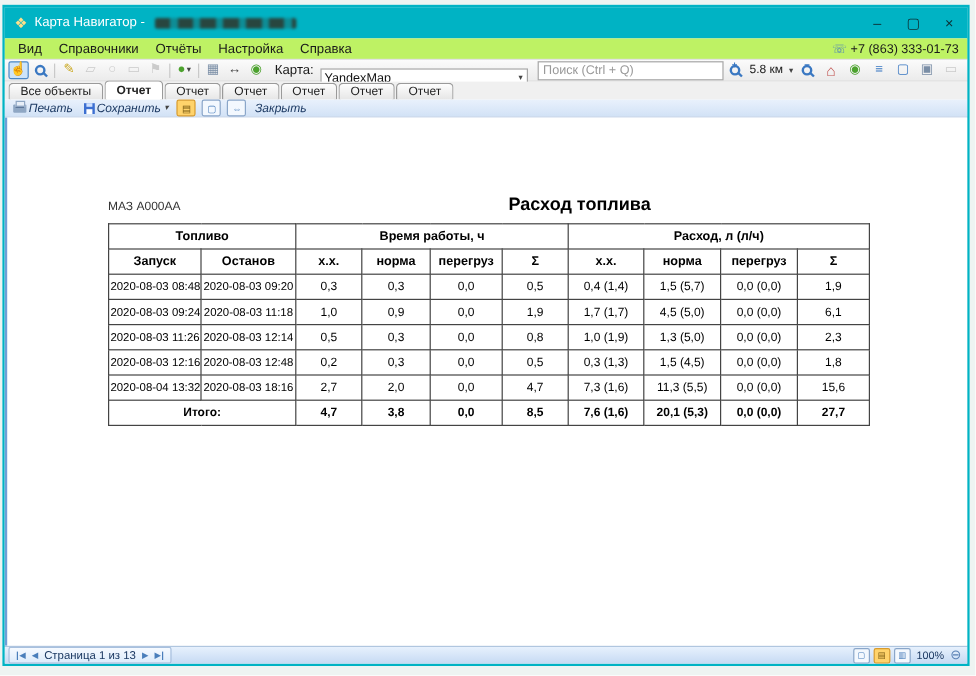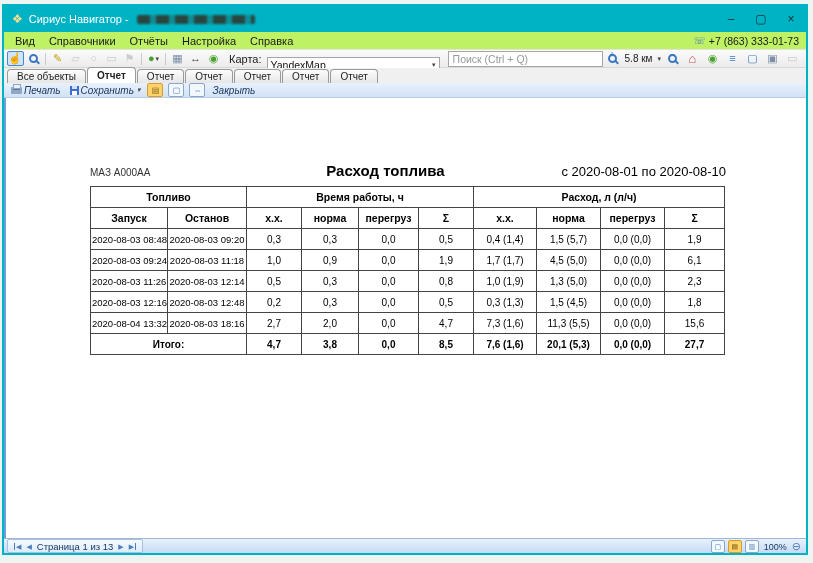--- a/index.html
+++ b/index.html
@@ -65,41 +65,41 @@
   .report-title{font-size:15px;font-weight:bold;color:#000;flex:1;text-align:center;}
   .period{font-size:13px;color:#000;width:195px;flex:0 0 auto;text-align:right;white-space:nowrap;}
   table.report{border-collapse:collapse;width:634px;table-layout:fixed;font-size:10px;color:#000;}
   table.report th,table.report td{border:1px solid #444;text-align:center;padding:2px 1px;height:16px;overflow:hidden;white-space:nowrap;}
   table.report th{font-size:10.5px;}
   td.date-cell{font-size:9.5px;}
   tr.totals td{font-weight:bold;}
   td.totals-label{text-align:right;padding-right:4px;}
 
   
-  .statusbar{height:14px;flex:0 0 auto;background:linear-gradient(#e7f1fd,#c6daf3);border-top:1px solid #9fb8d8;display:flex;align-items:flex-end;font-size:9.5px;color:#1d3a63;padding:0 3px;}
+  .statusbar{height:14px;flex:0 0 auto;background:linear-gradient(#e7f1fd,#c6daf3);border-top:1px solid #9fb8d8;display:flex;align-items:center;font-size:9.5px;color:#1d3a63;padding:0 3px;}
   .page-nav{display:flex;align-items:center;gap:5px;background:linear-gradient(#f6faff,#dcebfb);border:1px solid #a8c0de;border-radius:2px;padding:0 6px;height:12px;}
   .nav-arrow{color:#4a7ebb;font-size:7px;line-height:1;}
   .nav-arrow.bar-left{border-left:1px solid #4a7ebb;padding-left:1px;}
   .nav-arrow.bar-right{border-right:1px solid #4a7ebb;padding-right:1px;}
   .page-text{white-space:nowrap;}
   .status-right{margin-left:auto;display:flex;align-items:center;gap:3px;padding-right:2px;}
   .zoom-btn{width:12px;height:11px;border:1px solid #8aa6c9;background:#f3f8fe;display:flex;align-items:center;justify-content:center;font-size:7px;color:#4a7ebb;border-radius:2px;}
   .zoom-btn.active{background:#ffd36b;border-color:#d89b2d;color:#7a5a10;}
   .zoom-percent{font-size:9px;margin:0 2px;}
   .minus-circle{color:#5b82b5;font-size:11px;line-height:1;}
 </style>
 </head>
 <body>
 
 <div class="desktop">
   <div class="window">
 
     <div class="titlebar">
       <span class="app-icon">❖</span>
-      <span class="title">Сириус Навигатор -</span>
+      <span class="title">Карта Навигатор -</span>
       <span class="redacted"></span>
       <div class="win-controls">
         <span class="win-btn">–</span>
         <span class="win-btn">▢</span>
         <span class="win-btn">×</span>
       </div>
     </div>
 
     <div class="menubar">
       <span class="menu-item">Вид</span>
@@ -217,21 +217,20 @@
       <div class="rt-btn">
         <span>Закрыть</span>
       </div>
     </div>
 
     <div class="content">
       <div class="report-page">
         <div class="report-header">
           <span class="vehicle">МАЗ A000AA</span>
           <span class="report-title">Расход топлива</span>
-          <span class="period">с 2020-08-01 по 2020-08-10</span>
         </div>
         <table class="report">
           <colgroup>
             <col style="width:77px">
               <col style="width:79px">
             <col style="width:55px">
               <col style="width:57px">
               <col style="width:60px">
               <col style="width:55px">
             <col style="width:63px">

